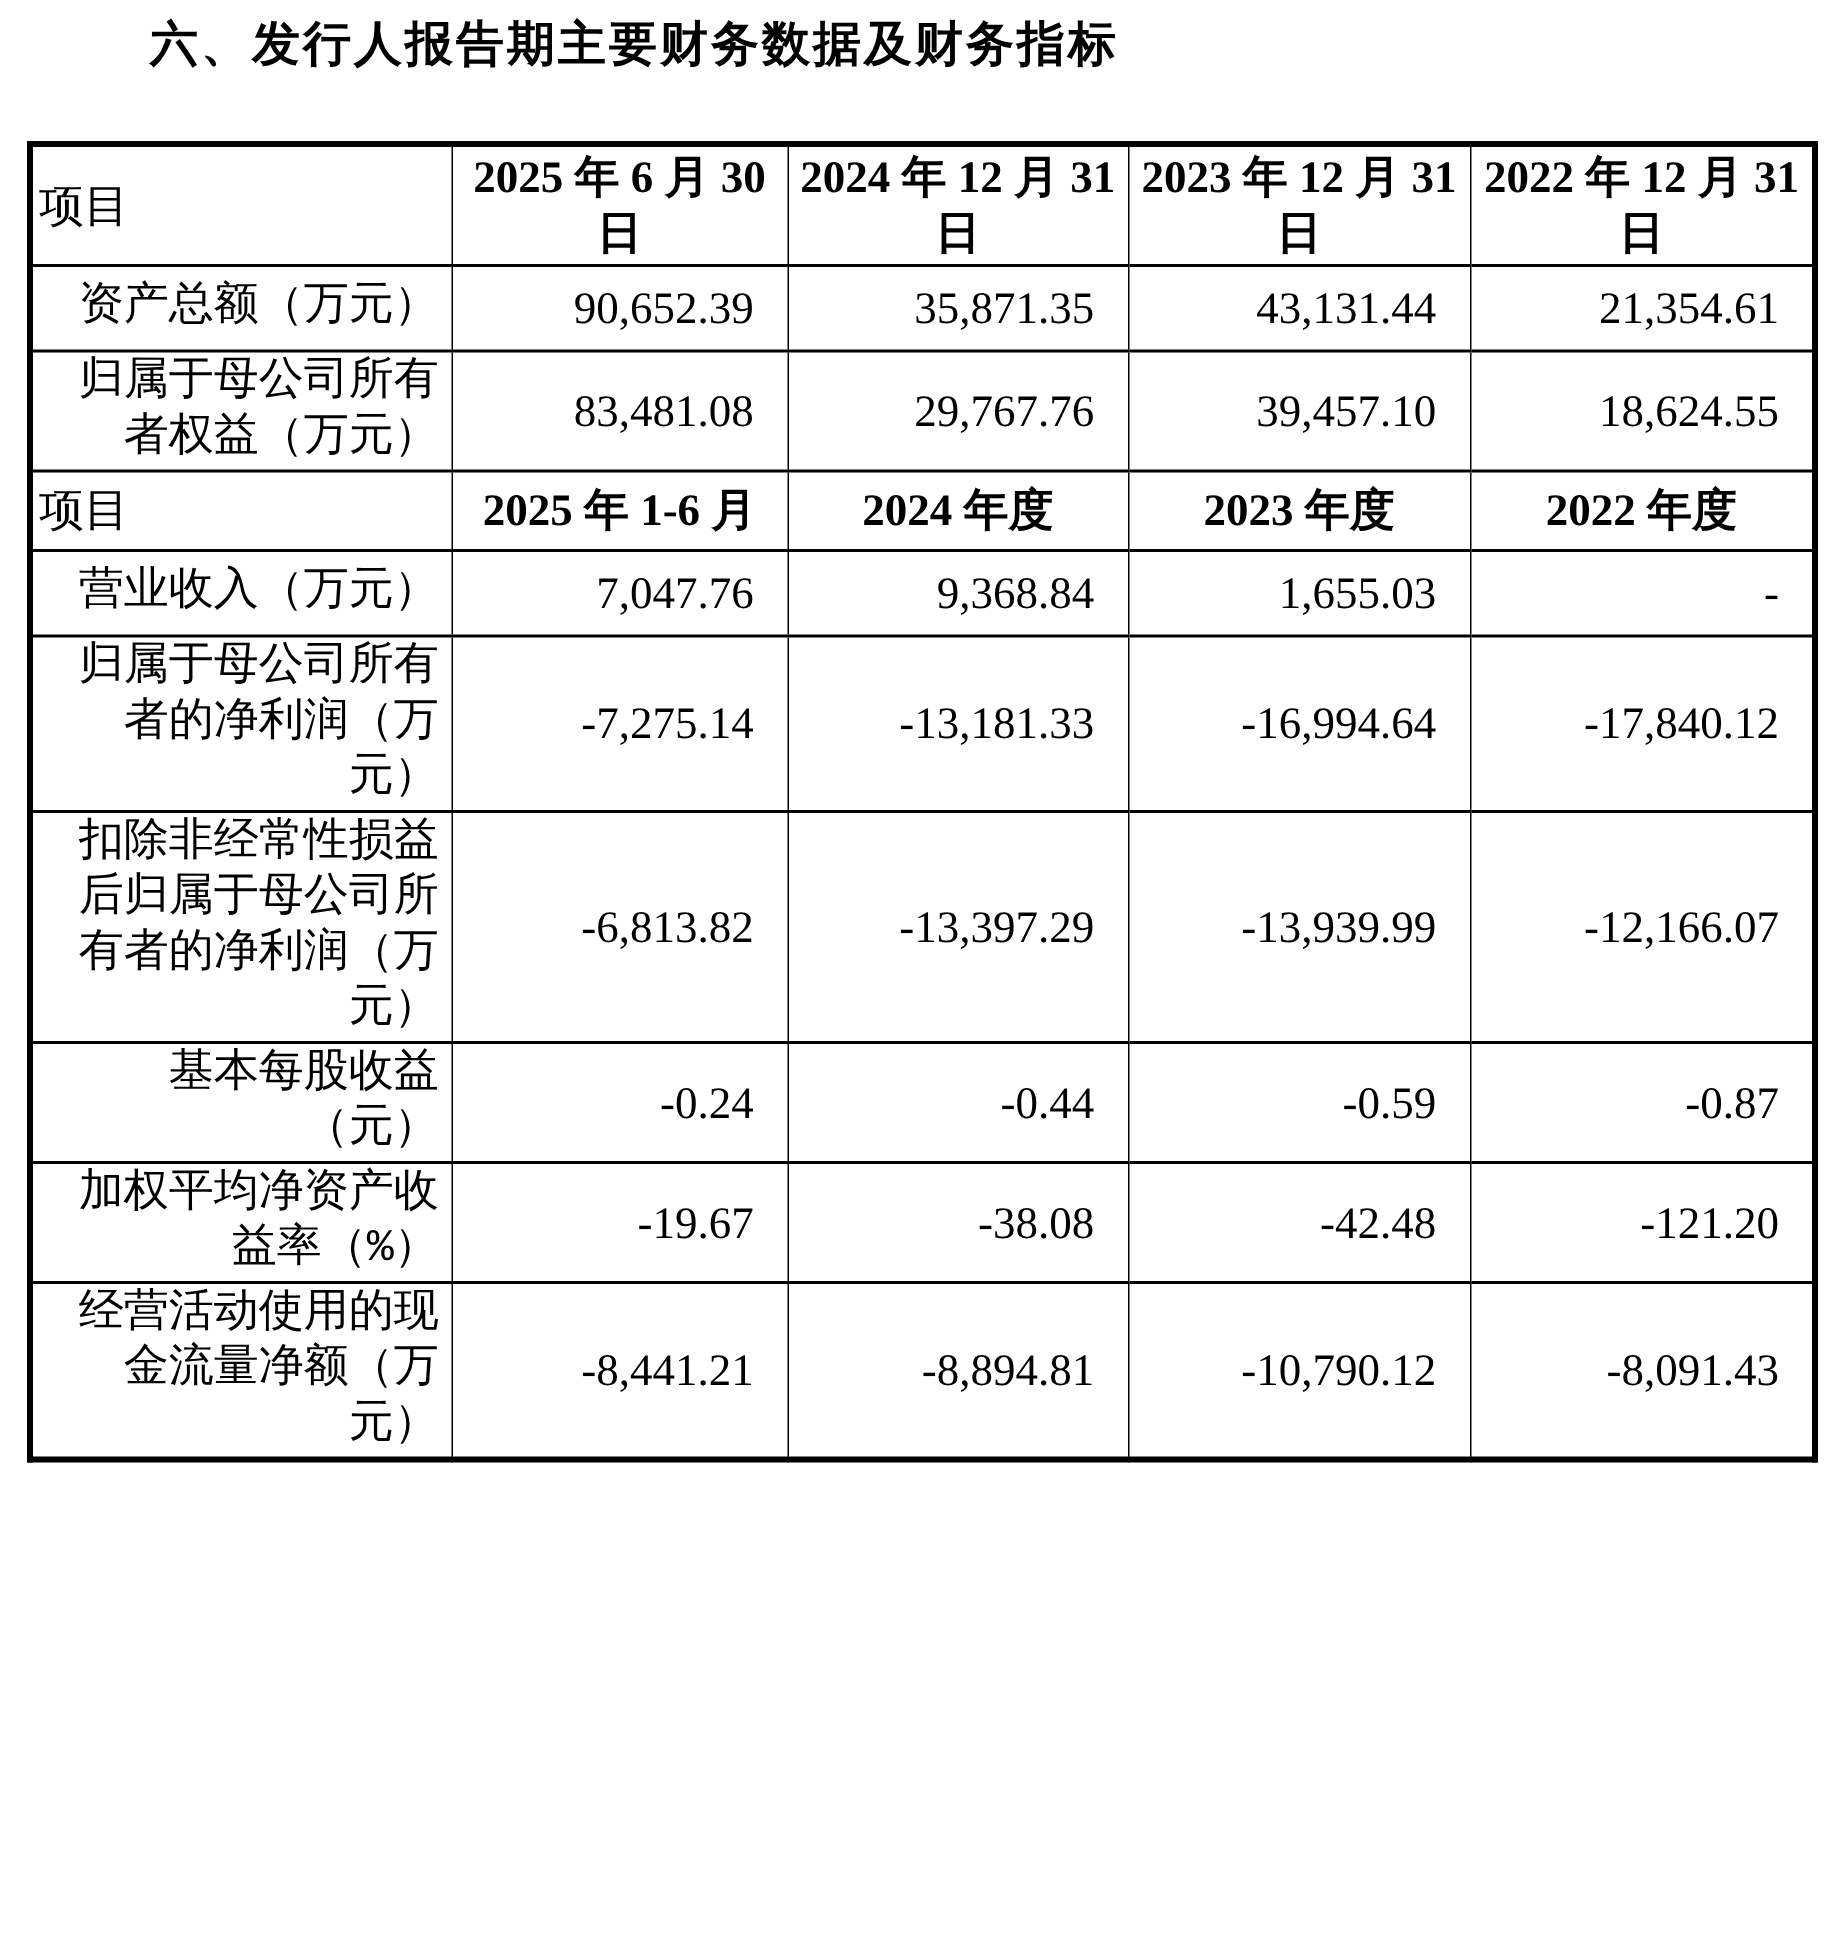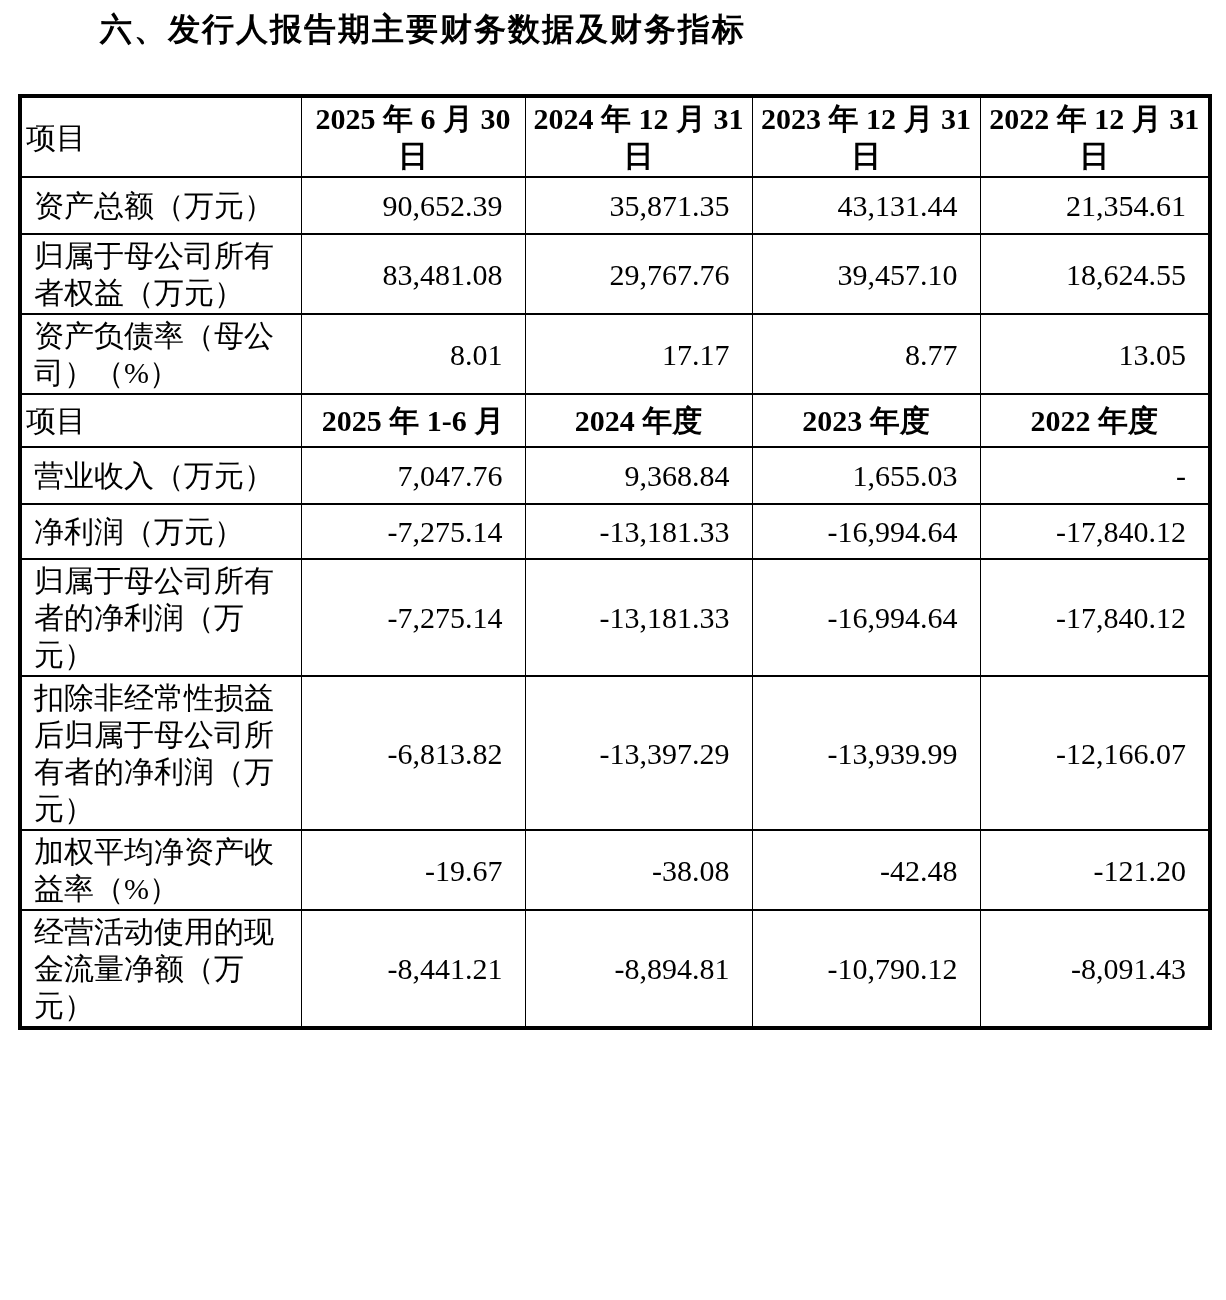--- a/index.html
+++ b/index.html
@@ -39,23 +39,24 @@
     border: 1.5px solid #000000;
     border-top-width: 2.5px;
     border-bottom-width: 2.5px;
     vertical-align: middle;
     font-size: 30px;
     line-height: 37px;
     color: #000000;
     overflow: hidden;
   }
   td.label {
-    text-align: left;
+    text-align: right;
     padding: 2px 8px 2px 12px;
     white-space: pre-line;
+    font-family: Liberation Mono, monospace;
   }
   td.num {
     text-align: right;
     padding: 2px 22px 2px 4px;
     font-variant-numeric: lining-nums;
   }
   td.hdr {
     text-align: center;
     font-weight: bold;
     white-space: pre-line;
@@ -106,52 +107,37 @@
       <tr style="height:77px">
         <td class="label">归属于母公司所有
 者权益（万元）</td>
         <td class="num">83,481.08</td>
         <td class="num">29,767.76</td>
         <td class="num">39,457.10</td>
         <td class="num">18,624.55</td>
       </tr>
 
 
-      <tr style="height:74px">
-        <td class="label">资产负债率（母公
-司）（%）</td>
-        <td class="num">8.01</td>
-        <td class="num">17.17</td>
-        <td class="num">8.77</td>
-        <td class="num">13.05</td>
-      </tr>
 
       <tr style="height:53px">
         <td class="item-hdr">项目</td>
         <td class="hdr">2025 年 1-6 月</td>
         <td class="hdr">2024 年度</td>
         <td class="hdr">2023 年度</td>
         <td class="hdr">2022 年度</td>
       </tr>
 
       <tr style="height:57px">
         <td class="label">营业收入（万元）</td>
         <td class="num">7,047.76</td>
         <td class="num">9,368.84</td>
         <td class="num">1,655.03</td>
         <td class="num">-</td>
       </tr>
 
-      <tr style="height:55px">
-        <td class="label">净利润（万元）</td>
-        <td class="num">-7,275.14</td>
-        <td class="num">-13,181.33</td>
-        <td class="num">-16,994.64</td>
-        <td class="num">-17,840.12</td>
-      </tr>
 
       <tr style="height:79px">
         <td class="label">归属于母公司所有
 者的净利润（万元）</td>
         <td class="num">-7,275.14</td>
         <td class="num">-13,181.33</td>
         <td class="num">-16,994.64</td>
         <td class="num">-17,840.12</td>
       </tr>
 
@@ -159,20 +145,27 @@
         <td class="label">扣除非经常性损益
 后归属于母公司所
 有者的净利润（万
 元）</td>
         <td class="num">-6,813.82</td>
         <td class="num">-13,397.29</td>
         <td class="num">-13,939.99</td>
         <td class="num">-12,166.07</td>
       </tr>
 
+      <tr style="height:57px">
+        <td class="label">基本每股收益（元）</td>
+        <td class="num">-0.24</td>
+        <td class="num">-0.44</td>
+        <td class="num">-0.59</td>
+        <td class="num">-0.87</td>
+      </tr>
 
 
       <tr style="height:80px">
         <td class="label">加权平均净资产收
 益率（%）</td>
         <td class="num">-19.67</td>
         <td class="num">-38.08</td>
         <td class="num">-42.48</td>
         <td class="num">-121.20</td>
       </tr>

